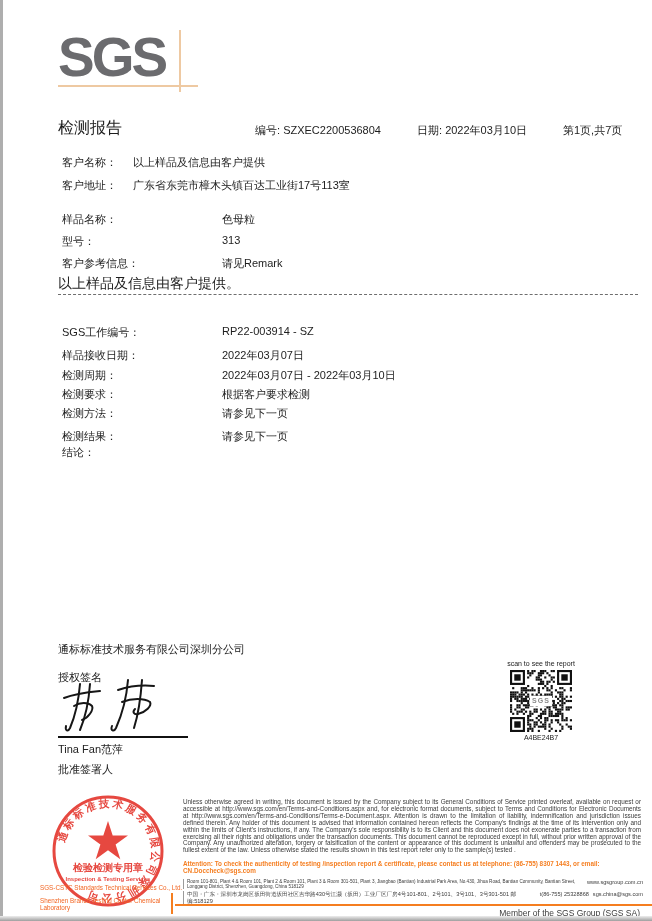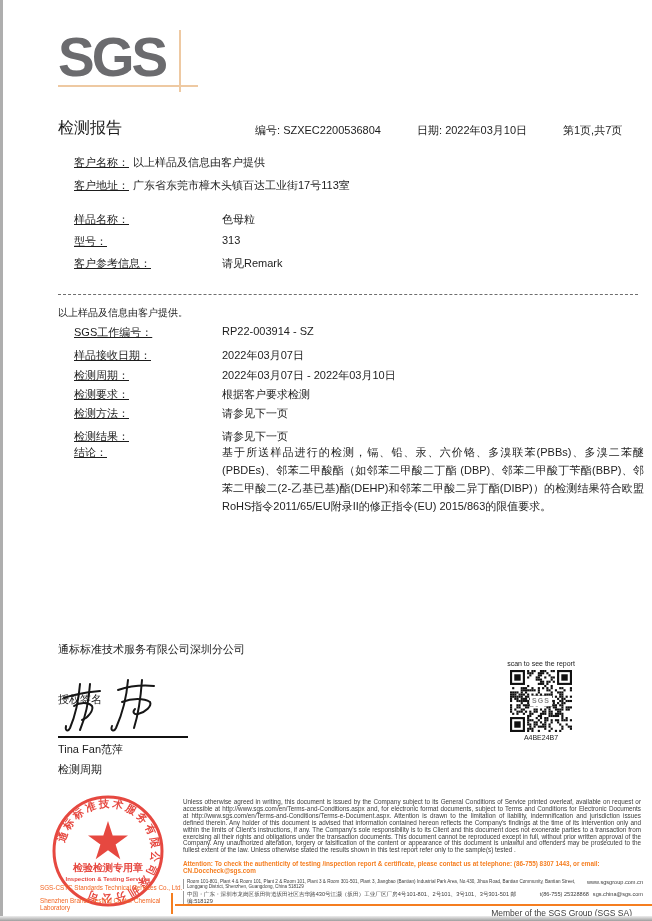--- a/index.html
+++ b/index.html
@@ -15,32 +15,32 @@
   .logo-hline{position:absolute;left:58px;top:85px;width:140px;height:2px;background:#eec9a2;}
   .logo-vline{position:absolute;left:179px;top:30px;width:2px;height:62px;background:#eec9a2;}
 
   
   .title{position:absolute;left:58px;top:118px;font-size:16px;font-weight:400;color:#1d1d1d;}
   .meta{position:absolute;top:123px;font-size:11px;color:#1d1d1d;white-space:nowrap;}
   .meta.no{left:235px;margin-left:20px;} .meta.date{left:405px;margin-left:12px;} .meta.pg{left:520px;margin-left:43px;}
 
   
   .row{position:absolute;left:58px;right:16px;font-size:11px;color:#1d1d1d;}
-  .row .lbl{position:absolute;left:16px;white-space:nowrap;text-decoration:underline;}
+  .row .lbl{position:absolute;left:4px;white-space:nowrap;}
   .row .val{position:absolute;white-space:nowrap;}
   .val.c1{left:75px;} .val.c2{left:164px;}
-  .note{position:absolute;left:58px;top:275px;font-size:10px;color:#1d1d1d;margin-top:31px;}
+  .note{position:absolute;left:58px;top:275px;font-size:14px;color:#1d1d1d;}
   .dashline{position:absolute;left:58px;top:294px;width:580px;border-top:1px dashed #6e6e6e;}
 
   .conclusion{position:absolute;left:222px;top:443px;width:422px;font-size:11px;line-height:18px;
               color:#1d1d1d;text-align:justify;}
 
   
   .company-line{position:absolute;left:58px;top:642px;font-size:11px;}
-  .auth-line{position:absolute;left:58px;top:692px;font-size:11px;}
+  .auth-line{position:absolute;left:58px;top:670px;font-size:11px;}
   .signature{position:absolute;left:60px;top:676px;}
   .sig-underline{position:absolute;left:58px;top:736px;width:130px;height:2px;background:#111;}
   .signer-name{position:absolute;left:58px;top:742px;font-size:11px;}
   .signer-role{position:absolute;left:58px;top:762px;font-size:11px;}
 
   
   .qr-caption{position:absolute;left:496px;top:660px;width:90px;text-align:center;font-size:7px;color:#222;}
   .qr-box{position:absolute;left:510px;top:670px;width:62px;height:62px;background:#fff;}
   .qr-center{position:absolute;left:530px;top:696px;width:22px;height:10px;background:#fff;
              font-size:7px;font-weight:700;color:#8a8a8a;text-align:center;line-height:10px;letter-spacing:1px;}
@@ -54,21 +54,21 @@
               color:#3c3c3c;text-align:justify;}
   .attention{position:absolute;left:183px;top:861px;width:458px;font-size:6.35px;line-height:6.9px;
              color:#f57e20;font-weight:700;}
   .addr{position:absolute;left:183px;top:879px;width:460px;color:#3c3c3c;}
   .addr-row{display:flex;align-items:flex-start;border-left:1px solid #9a9a9a;padding-left:3px;margin-bottom:2px;}
   .addr-en{flex:1;font-size:4.6px;line-height:5.2px;}
   .addr-cn{flex:1;font-size:5.6px;line-height:6.2px;}
   .addr-side{font-size:5.6px;margin-left:4px;white-space:nowrap;}
   .foot-hline{position:absolute;left:175px;top:904px;width:477px;height:2px;background:#f57e20;}
   .foot-vline{position:absolute;left:171px;top:893px;width:2px;height:21px;background:#f57e20;}
-  .member{position:absolute;right:20px;top:908px;font-size:8.5px;color:#3c3c3c;}
+  .member{position:absolute;right:12px;top:908px;font-size:8.5px;color:#3c3c3c;}
 </style>
 </head>
 <body>
 
 <div class="page">
   <div class="edge-left"></div>
 
   <div class="logo">SGS</div>
   <div class="logo-hline"></div>
   <div class="logo-vline"></div>
@@ -128,40 +128,39 @@
     <span class="lbl">检测方法：</span>
     <span class="val c2">请参见下一页</span>
   </div>
   <div class="row" style="top:429px">
     <span class="lbl">检测结果：</span>
     <span class="val c2">请参见下一页</span>
   </div>
   <div class="row" style="top:445px">
     <span class="lbl">结论：</span>
   </div>
-  <div class="conclusion">基于所送样品进行的检测，镉、铅、汞、六价铬、多溴联苯(PBBs)、多溴二苯醚(PBDEs)、邻苯二甲酸酯（如邻苯二甲酸二丁酯 (DBP)、邻苯二甲酸丁苄酯(BBP)、邻苯二甲酸二(2-乙基已基)酯(DEHP)和邻苯二甲酸二异丁酯(DIBP)）的检测结果符合欧盟RoHS指令2011/65/EU附录II的修正指令(EU) 2015/863的限值要求。</div>
 
   <div class="company-line">通标标准技术服务有限公司深圳分公司</div>
   <div class="auth-line">授权签名</div>
 
   <svg class="signature" width="120" height="60" viewBox="0 0 120 60">
     <g fill="none" stroke="#161616" stroke-width="2" stroke-linecap="round">
       <path d="M4,22 C14,18 30,16 40,15"></path>
       <path d="M20,8 C19,20 16,38 10,52 C8,56 5,55 6,50"></path>
       <path d="M30,8 C29,22 26,40 20,54"></path>
       <path d="M14,30 C20,26 28,26 32,30 C34,34 28,42 22,44"></path>
       <path d="M58,14 C70,10 84,9 94,10"></path>
       <path d="M68,4 C67,16 64,34 56,52 C54,56 50,55 52,50"></path>
       <path d="M82,4 C81,18 79,36 74,52"></path>
       <path d="M62,26 C72,22 84,22 90,26 C92,30 86,36 78,38 C74,39 72,36 75,33"></path>
     </g>
   </svg>
   <div class="sig-underline"></div>
   <div class="signer-name">Tina Fan范萍</div>
-  <div class="signer-role">检测周期</div>
+  <div class="signer-role">批准签署人</div>
 
   <div class="qr-caption">scan to see the report</div>
   <div class="qr-box"><svg id="qr-svg" width="62" height="62" viewBox="0 0 62 62">
         <rect x="17.10" y="0.00" width="2.14" height="2.14" fill="#111"></rect>
         <rect x="21.38" y="0.00" width="2.14" height="2.14" fill="#111"></rect>
         <rect x="23.52" y="0.00" width="2.14" height="2.14" fill="#111"></rect>
         <rect x="29.93" y="0.00" width="2.14" height="2.14" fill="#111"></rect>
         <rect x="32.07" y="0.00" width="2.14" height="2.14" fill="#111"></rect>
         <rect x="34.21" y="0.00" width="2.14" height="2.14" fill="#111"></rect>
         <rect x="40.62" y="0.00" width="2.14" height="2.14" fill="#111"></rect>

